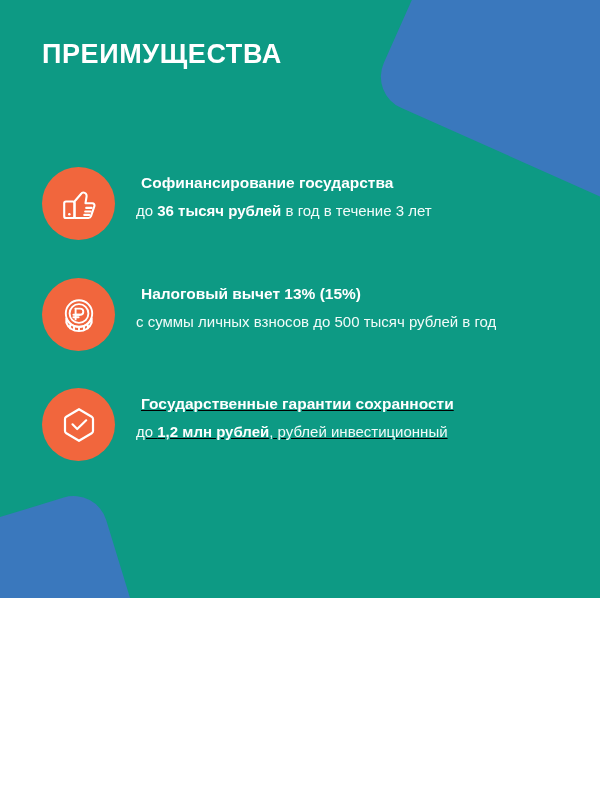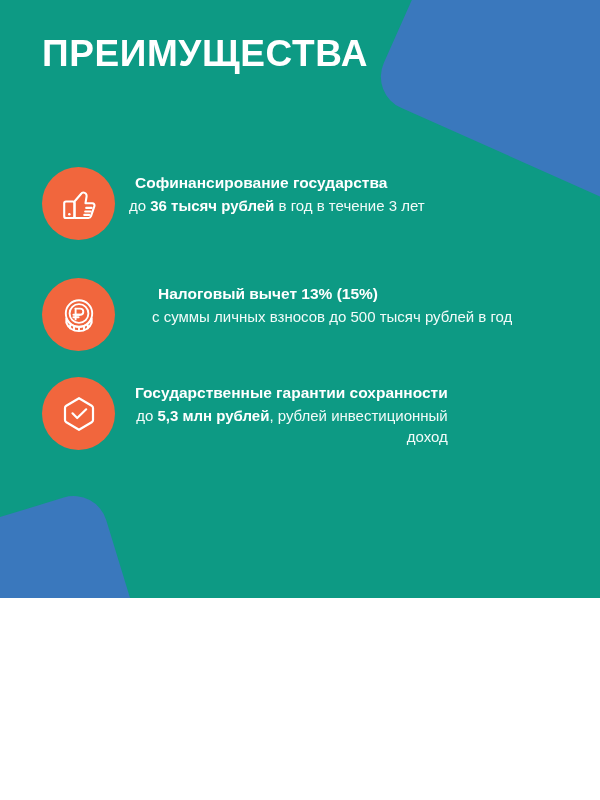--- a/index.html
+++ b/index.html
@@ -56,21 +56,21 @@
     transform: rotate(-17deg);
   }
 
   
   .page-title {
     position: absolute;
     left: 42px;
     top: 33px;
     margin: 0;
     color: #ffffff;
-    font-size: 37px;
+    font-size: 27px;
     line-height: 42px;
     font-weight: 700;
     letter-spacing: 0.6px;
     white-space: nowrap;
   }
 
   
   .benefits {
     position: absolute;
     left: 0;
@@ -78,22 +78,22 @@
     width: 600px;
   }
   .benefit-row {
     position: absolute;
     left: 42px;
     display: flex;
     align-items: flex-start;
     gap: 0;
   }
   .benefit-row.row-0 { top: 167px; }
-  .benefit-row.row-1 { top: 278px; gap: 23px; }
-  .benefit-row.row-2 { top: 377px; }
+  .benefit-row.row-1 { top: 278px; }
+  .benefit-row.row-2 { top: 388px; text-decoration: underline; }
 
   .benefit-icon {
     flex: 0 0 auto;
     width: 73px;
     height: 73px;
     border-radius: 50%;
     background: #f1663d;
     display: flex;
     align-items: center;
     justify-content: center;
@@ -102,31 +102,30 @@
 
   .benefit-text {
     margin-left: 14px;
     padding-top: 5px;
     color: #ffffff;
   }
   .benefit-heading {
     font-size: 15.5px;
     font-weight: 700;
     line-height: 21px;
-    margin: 0 0 2px 6px;
+    margin: 0 0 2px 12px;
     white-space: nowrap;
   }
   .benefit-line {
     font-size: 15px;
     font-weight: 400;
     line-height: 21px;
-    margin: 0;
+    margin: 7px;
     white-space: nowrap;
     color: #f2fbf9;
-    text-align: right;
   }
   .benefit-line b { font-weight: 700; color: #ffffff; }
 </style>
 </head>
 <body>
 
 <div class="slide">
 
   <div class="green-panel">
 
@@ -195,23 +194,20 @@
             <path d="M22 6.2 L34.7 13.8 C35.5 14.3 36 15.2 36 16.1
                      L36 27.9 C36 28.8 35.5 29.7 34.7 30.2
                      L22 37.8 L9.3 30.2 C8.5 29.7 8 28.8 8 27.9
                      L8 16.1 C8 15.2 8.5 14.3 9.3 13.8 Z"></path>
             <path d="M15.5 21.3 L20.2 26.0 L29.2 17.3"></path>
           </svg>
         </div>
         <div class="benefit-text">
           <p class="benefit-heading">Государственные гарантии сохранности</p>
           <p class="benefit-line">
-            <span>до </span><b>5,3 млн рублей</b><span>, рублей инвестиционный</span>
-          </p>
-          <p class="benefit-line">
-            <span>доход</span>
+            <span>до </span><b>1,2 млн рублей</b><span>, рублей инвестиционный</span>
           </p>
         </div>
       </div>
 
     </div>
   </div>
 </div>
 
 </body></html>

